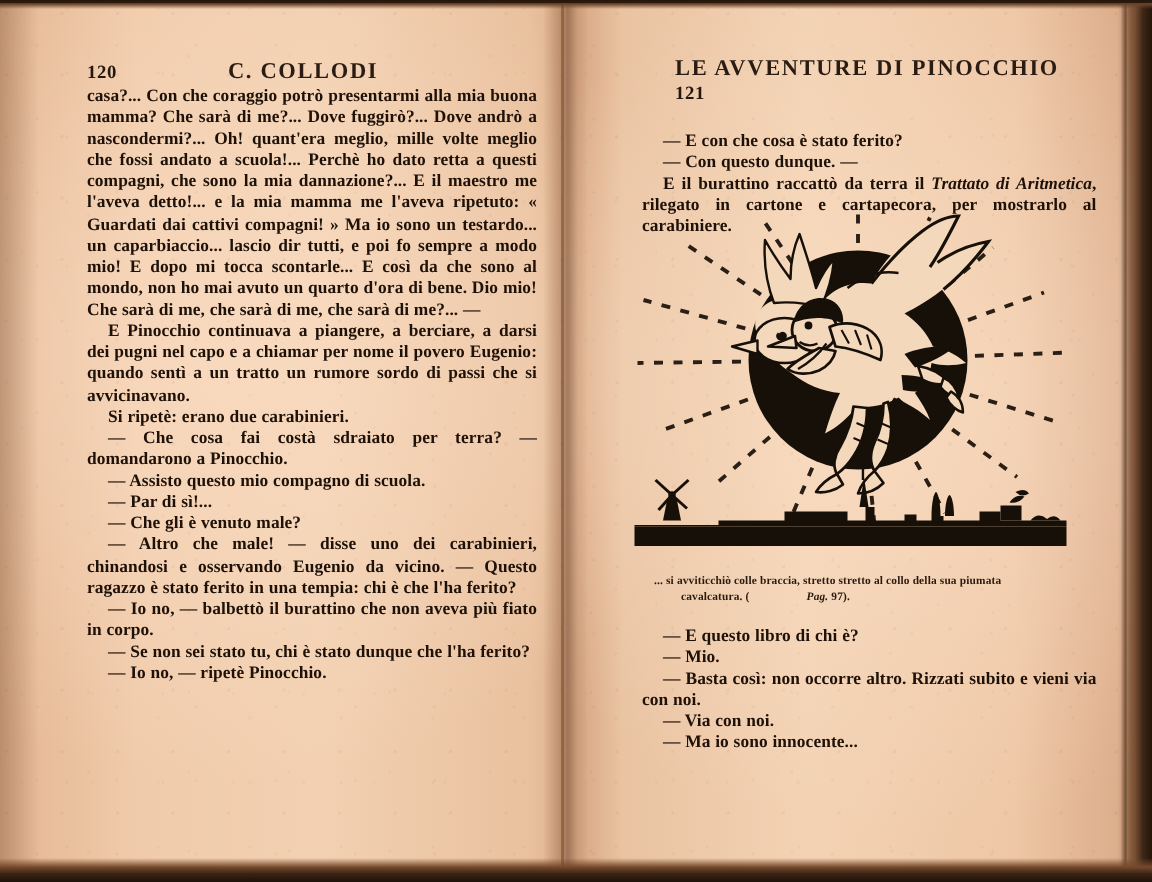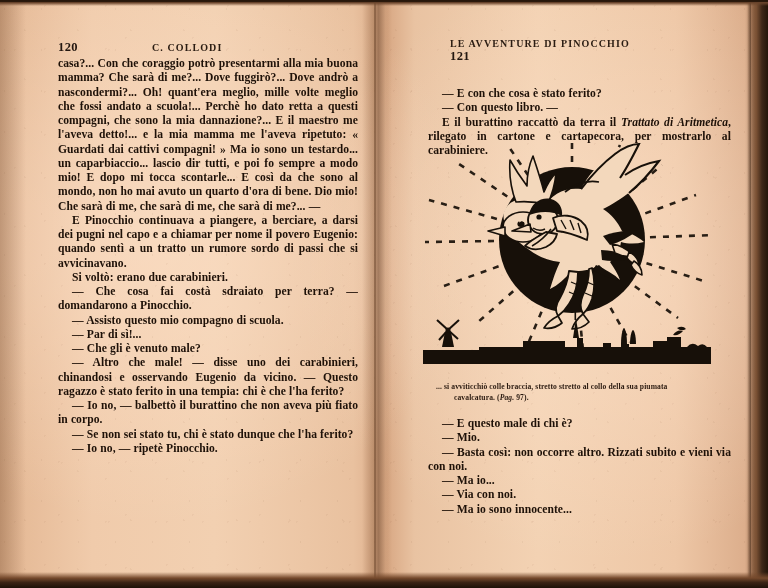--- a/index.html
+++ b/index.html
@@ -59,21 +59,21 @@
   .gutter-line{position:absolute;left:374px;top:0;width:2px;height:588px;
     background:rgba(98,62,38,.45);}
 
   .page{position:absolute;top:0;height:588px;}
   .page-left{left:0;width:375px;}
   .page-right{left:385px;width:383px;}
 
   .runhead{position:absolute;left:0;right:0;display:flex;align-items:baseline;
     font-size:10px;color:#2a1c12;letter-spacing:.4px;}
   .folio{font-size:12.5px;font-weight:bold;color:#231710;font-family:"Liberation Serif",serif;}
-  .runtitle{font-size:10px;font-weight:bold;letter-spacing:1.1px;color:#2a1c12;
+  .runtitle{font-size:15px;font-weight:bold;letter-spacing:1.1px;color:#2a1c12;
     font-variant:small-caps;}
 
   .col{
     position:absolute;
     font-size:11.6px;line-height:14.25px;
     color:#1e1108;text-align:justify;
     font-weight:bold;
     letter-spacing:.05px;
     word-spacing:.2px;
     -webkit-font-smoothing:antialiased;
@@ -85,21 +85,21 @@
   
   #left-col{left:58px;top:57px;width:300px;}
   
   #right-col-top{left:428px;top:55px;width:303px;margin-top:32px;}
   
   #right-col-bottom{left:428px;top:417px;width:303px;}
 
   .caption{position:absolute;left:436px;top:382px;width:292px;
     font-size:7.6px;line-height:10.5px;color:#2a1a10;font-weight:bold;letter-spacing:.1px;}
   .caption .ln2{padding-left:18px;}
-  .caption i{font-style:italic;}
+  .caption i{font-style:italic;padding-left:38px;}
 
   
   #illus{position:absolute;left:415px;top:132px;width:315px;height:245px;}
   #illus svg{display:block;width:100%;height:100%;}
 </style>
 </head>
 <body>
 
 <div id="book">
 
@@ -108,42 +108,42 @@
 
   <div class="page page-left">
     <div class="runhead" style="top:40px;left:58px;width:300px;justify-content:flex-start;">
       <span class="folio">120</span>
       <span class="runtitle" style="margin-left:74px;">C. COLLODI</span>
     </div>
 
     <div class="col" id="left-col">
       <p>casa?... Con che coraggio potrò presentarmi alla mia buona mamma? Che sarà di me?... Dove fuggirò?... Dove andrò a nascondermi?... Oh! quant'era meglio, mille volte meglio che fossi andato a scuola!... Perchè ho dato retta a questi compagni, che sono la mia dannazione?... E il maestro me l'aveva detto!... e la mia mamma me l'aveva ripetuto: « Guardati dai cattivi compagni! » Ma io sono un testardo... un caparbiaccio... lascio dir tutti, e poi fo sempre a modo mio! E dopo mi tocca scontarle... E così da che sono al mondo, non ho mai avuto un quarto d'ora di bene. Dio mio! Che sarà di me, che sarà di me, che sarà di me?... —</p>
       <p class="ind">E Pinocchio continuava a piangere, a berciare, a darsi dei pugni nel capo e a chiamar per nome il povero Eugenio: quando sentì a un tratto un rumore sordo di passi che si avvicinavano.</p>
-      <p class="ind">Si voltò: erano due carabinieri.</p>
+      <p class="ind">Si ripetè: erano due carabinieri.</p>
       <p class="ind">— Che cosa fai costà sdraiato per terra? — domandarono a Pinocchio.</p>
       <p class="ind">— Assisto questo mio compagno di scuola.</p>
       <p class="ind">— Par di sì!...</p>
       <p class="ind">— Che gli è venuto male?</p>
       <p class="ind">— Altro che male! — disse uno dei carabinieri, chinandosi e osservando Eugenio da vicino. — Questo ragazzo è stato ferito in una tempia: chi è che l'ha ferito?</p>
       <p class="ind">— Io no, — balbettò il burattino che non aveva più fiato in corpo.</p>
       <p class="ind">— Se non sei stato tu, chi è stato dunque che l'ha ferito?</p>
       <p class="ind">— Io no, — ripetè Pinocchio.</p>
     </div>
   </div>
 
   <div class="page page-right">
     <div class="runhead" style="top:38px;left:43px;width:303px;justify-content:space-between;flex-direction:column;">
       <span class="runtitle" style="margin-left:22px;">LE AVVENTURE DI PINOCCHIO</span>
       <span class="folio">121</span>
     </div>
   </div>
 
   <div class="col" id="right-col-top">
     <p class="ind">— E con che cosa è stato ferito?</p>
-    <p class="ind">— Con questo libro. —</p>
+    <p class="ind">— Con questo dunque. —</p>
     <p class="ind"><span>E il burattino raccattò da terra il </span><i>Trattato di Aritmetica</i><span>, rilegato in cartone e cartapecora, per mostrarlo al carabiniere.</span></p>
   </div>
 
   <div id="illus">
     <svg viewBox="0 0 315 245" xmlns="http://www.w3.org/2000/svg">
       <defs>
         <clipPath id="discclip">
             <circle cx="157" cy="108" r="73"></circle>
           </clipPath>
       </defs>
@@ -269,24 +269,23 @@
       </g>
     </svg>
   </div>
 
   <div class="caption">
     <span>... si avviticchiò colle braccia, stretto stretto al collo della sua piumata</span>
     <div class="ln2"><span>cavalcatura.  (</span><i>Pag.</i><span> 97).</span></div>
   </div>
 
   <div class="col" id="right-col-bottom">
-    <p class="ind">— E questo male di chi è?</p>
+    <p class="ind">— E questo libro di chi è?</p>
     <p class="ind">— Mio.</p>
     <p class="ind">— Basta così: non occorre altro. Rizzati subito e vieni via con noi.</p>
-    <p class="ind">— Ma io...</p>
     <p class="ind">— Via con noi.</p>
     <p class="ind">— Ma io sono innocente...</p>
   </div>
 
   <div class="gutter"></div>
   <div class="gutter-line"></div>
   <div class="edge-left"></div>
   <div class="edge-right"></div>
   <div class="edge-right-in"></div>
   <div class="edge-top"></div>

